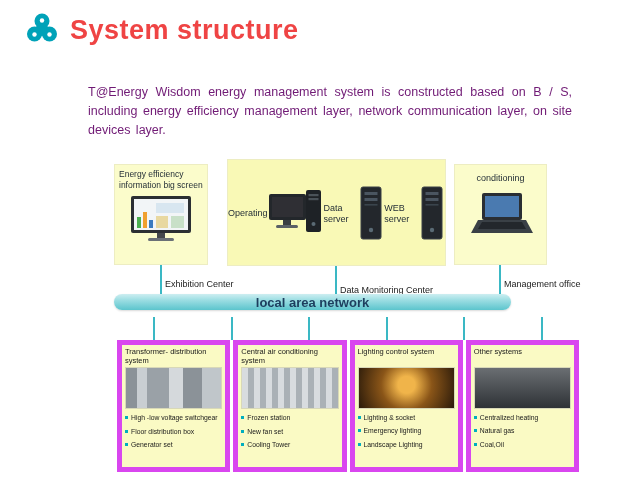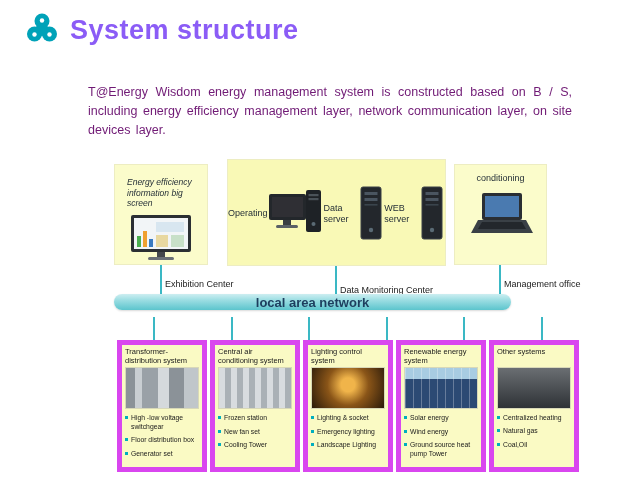--- a/index.html
+++ b/index.html
@@ -1,29 +1,29 @@
 <!DOCTYPE html>
 <html><head>
 <meta charset="utf-8">
 <style>
   * { margin:0; padding:0; box-sizing:border-box; }
   body { font-family:"Liberation Sans", sans-serif; background:#fff; }
   .page { position:relative; width:628px; height:487px; background:#ffffff; overflow:hidden; }
 
   
   .header { position:absolute; left:24px; top:10px; display:flex; align-items:center; gap:10px; }
-  .page-title { font-size:27px; font-weight:bold; color:#8b5cf6; letter-spacing:0.5px; }
+  .page-title { font-size:27px; font-weight:bold; color:#ef4444; letter-spacing:0.5px; }
 
   
   .intro { position:absolute; left:88px; top:83px; width:484px; font-size:12.5px; line-height:1.5;
            color:#701a75; text-align:justify; word-spacing:2px; }
 
   
   .tbox { position:absolute; background:#fbfccb; border:1px solid #ededc2; }
-  .box-left  { left:114px; top:164px; width:94px;  height:101px; padding:12px;font-style:italic; }
+  .box-left  { left:114px; top:164px; width:94px;  height:101px; padding:4px; }
   .box-right { left:454px; top:164px; width:93px;  height:101px; padding:4px; text-align:center; }
   .box-center{ left:227px; top:159px; width:219px; height:107px; background:#f9f9b6; display:flex; }
   .box-center .col { flex:1; display:flex; flex-direction:row; align-items:center; padding-top:7px; }
   .tbox-label { font-size:8.5px; color:#1f2a33; line-height:1.25; }
   .box-center .tbox-label { font-size:9px; margin-bottom:4px; }
   .box-right .tbox-label { font-size:9px; margin-top:4px; }
   .box-left .icon-wrap { display:flex; justify-content:center; margin-top:5px; }
   .box-right .icon-wrap { display:flex; justify-content:center; margin-top:8px; }
 
   
@@ -220,38 +220,20 @@
             <span>Emergency lighting</span>
           </div>
         <div class="bullet-item">
             <span class="bullet-marker"></span>
             <span>Landscape Lighting</span>
           </div>
       </div>
     </div>
 
 
-    <div class="sbox">
-      <div class="sbox-title">Renewable energy system</div>
-      <div class="photo photo-solar"></div>
-      <div class="bullets">
-        <div class="bullet-item">
-            <span class="bullet-marker"></span>
-            <span>Solar energy</span>
-          </div>
-        <div class="bullet-item">
-            <span class="bullet-marker"></span>
-            <span>Wind energy</span>
-          </div>
-        <div class="bullet-item">
-            <span class="bullet-marker"></span>
-            <span>Ground source heat pump Tower</span>
-          </div>
-      </div>
-    </div>
 
     <div class="sbox">
       <div class="sbox-title">Other systems</div>
       <div class="photo photo-other"></div>
       <div class="bullets">
         <div class="bullet-item">
             <span class="bullet-marker"></span>
             <span>Centralized heating</span>
           </div>
         <div class="bullet-item">

